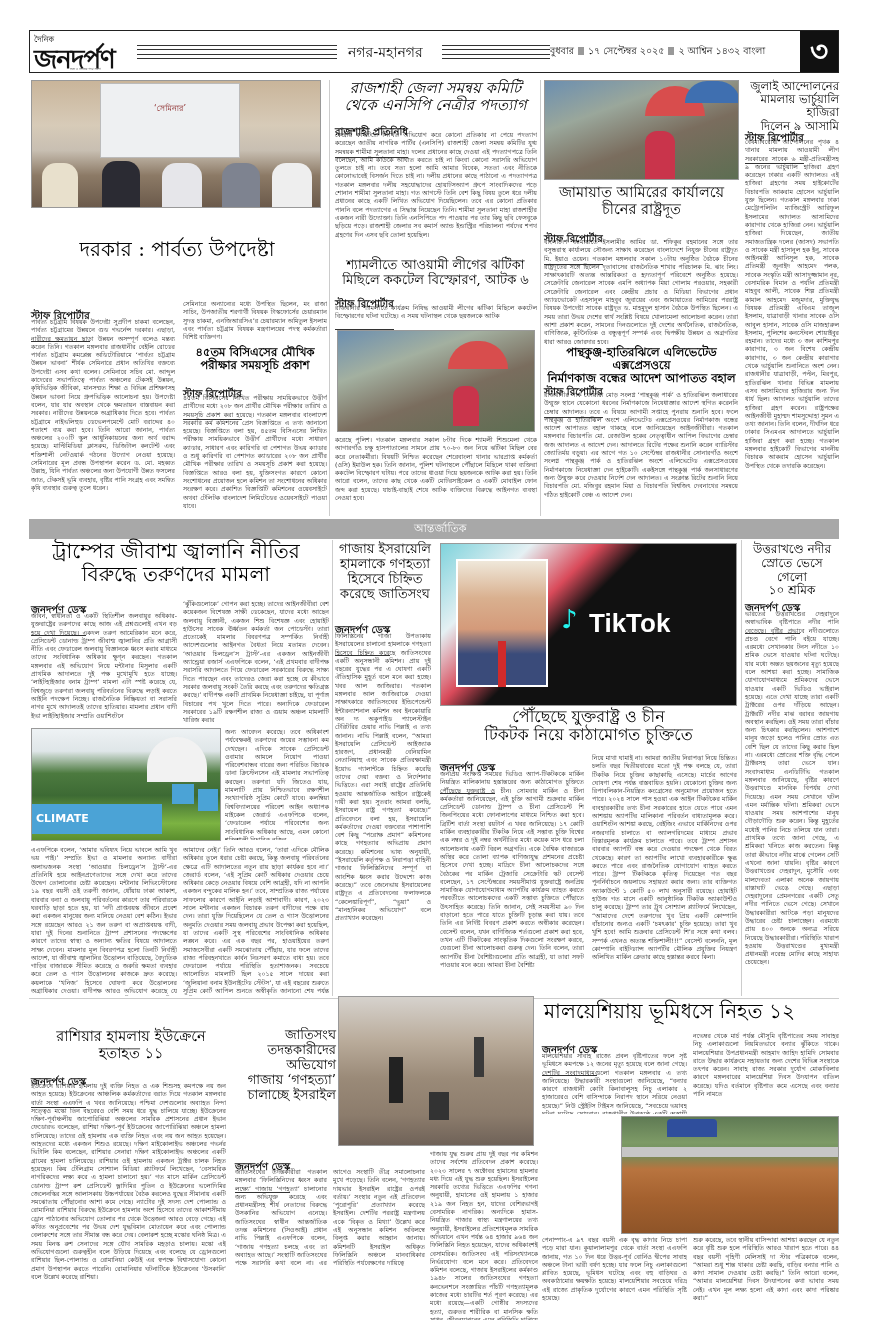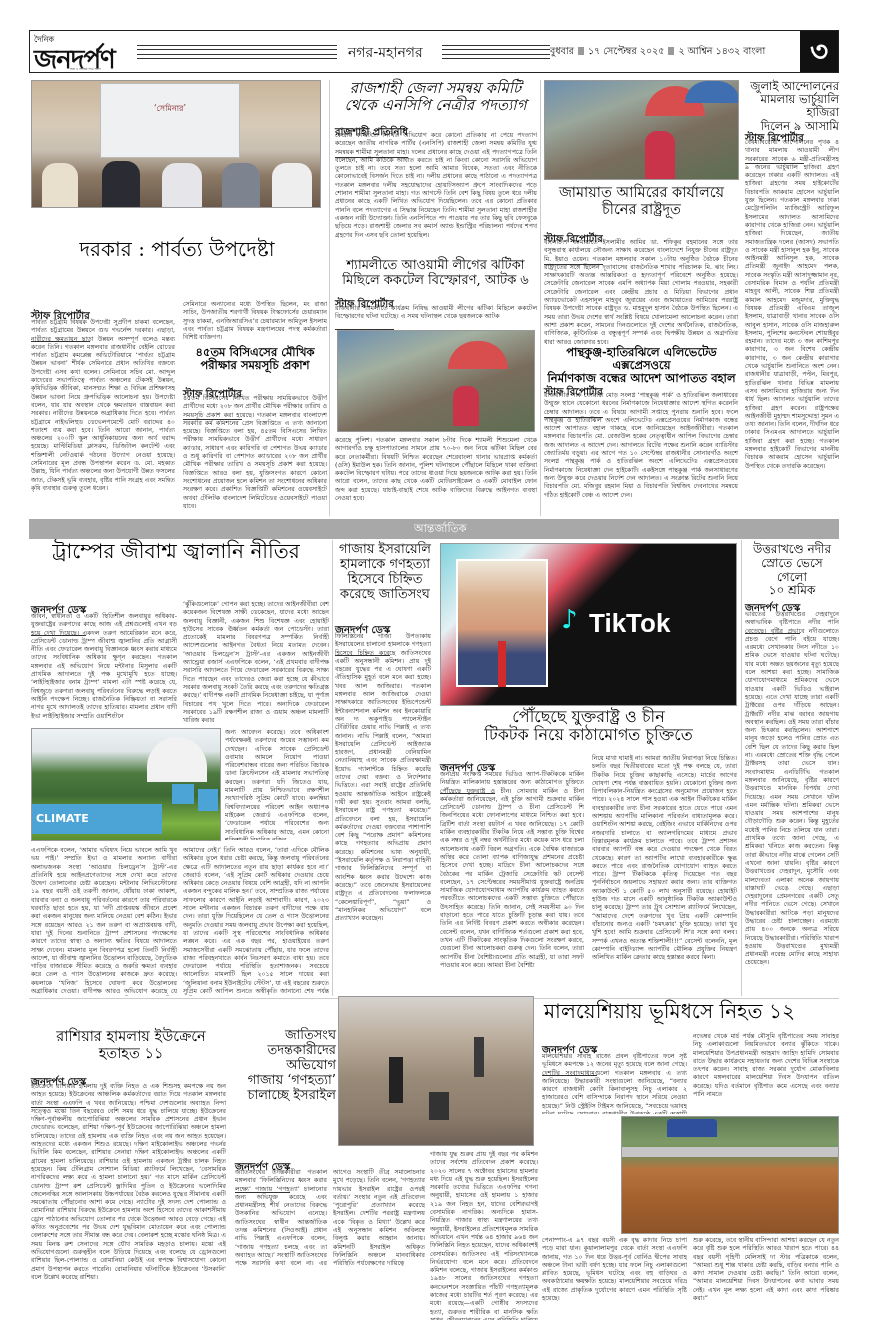--- a/index.html
+++ b/index.html
@@ -118,20 +118,21 @@
 </div>
 <div class="abs" style="left:745px; top:126px;"><span class="byline">স্টাফ রিপোর্টার</span></div>
 <div class="abs body" style="left:745px; top:138px; width:94px; height:378px;">বৈষম্যবিরোধী আন্দোলনের পৃথক ৪ থানার মামলায় আওয়ামী লীগ সরকারের সাবেক ৬ মন্ত্রী-প্রতিমন্ত্রীসহ ৯ জনের ভার্চুয়ালি হাজিরা গ্রহণ করেছেন ঢাকার একটি আদালত। এই হাজিরা গ্রহণের সময় হাইকোর্টের বিচারপতি আকরাম হোসেন ভার্চুয়ালি যুক্ত ছিলেন। গতকাল মঙ্গলবার ঢাকা মেট্রোপলিটন ম্যাজিস্ট্রেট আরিফুল ইসলামের আদালত আসামিদের কারাগার থেকে হাজিরা নেন। ভার্চুয়ালি হাজিরা দিয়েছেন, জাতীয় সমাজতান্ত্রিক দলের (জাসদ) সভাপতি ও সাবেক মন্ত্রী হাসানুল হক ইনু, সাবেক আইনমন্ত্রী আনিসুল হক, সাবেক প্রতিমন্ত্রী জুনাইদ আহমেদ পলক, সাবেক সংস্কৃতি মন্ত্রী আসাদুজ্জামান নূর, বেসামরিক বিমান ও পর্যটন প্রতিমন্ত্রী মাহবুব আলী, সাবেক শিল্প প্রতিমন্ত্রী কামাল আহমেদ মজুমদার, মুক্তিযুদ্ধ বিষয়ক প্রতিমন্ত্রী এবিএম তাজুল ইসলাম, যাত্রাবাড়ী থানার সাবেক ওসি আবুল হাসান, সাবেক ওসি মাজহারুল ইসলাম, পুলিশের কনস্টেবল শোয়াইবুর রহমান। তাদের মধ্যে ৩ জন কাশিমপুর কারাগার, ৩ জন বিশেষ কেন্দ্রীয় কারাগার, ৩ জন কেন্দ্রীয় কারাগার থেকে ভার্চুয়ালি শুনানিতে অংশ নেন। রাজধানীর যাত্রাবাড়ী, পল্টন, মিরপুর, হাতিরঝিল থানার বিভিন্ন মামলায় এসব আসামিদের হাজিরার জন্য দিন ধার্য ছিল। আদালত ভার্চুয়ালি তাদের হাজিরা গ্রহণ করেন। রাষ্ট্রপক্ষের আইনজীবী মুহাম্মদ শামসুদ্দোহা সুমন এ তথ্য জানান। তিনি বলেন, দীর্ঘদিন ধরে ঢাকার সিএমএম আদালতে ভার্চুয়ালি হাজিরা গ্রহণ করা হচ্ছে। গতকাল মঙ্গলবার হাইকোর্ট বিভাগের মাননীয় বিচারক আকরাম হোসেন ভার্চুয়ালি উপস্থিত থেকে তদারকি করেছেন।</div>
 
 <div class="abs band">
   <span class="abs band-label">আন্তর্জাতিক</span>
 </div>
 
 <div class="abs headline" style="left:31px; top:540px; width:290px; font-size:20px;">
   <div>ট্রাম্পের জীবাশ্ম জ্বালানি নীতির</div>
+  <div>বিরুদ্ধে তরুণদের মামলা</div>
 </div>
 <div class="abs" style="left:31px; top:598px;"><span class="byline">জনদর্পণ ডেস্ক</span></div>
 <div class="abs body" style="left:31px; top:612px; width:146px; height:114px;">জীবন, স্বাধীনতা ও একটি স্থিতিশীল জলবায়ুর অধিকার- যুক্তরাষ্ট্রের তরুণদের কাছে আজ এই প্রশ্নগুলোই এখন বড় হয়ে দেখা দিয়েছে। একদল তরুণ আমেরিকান মনে করে, প্রেসিডেন্ট ডোনাল্ড ট্রাম্প জীবাশ্ম জ্বালানির প্রতি আগ্রাসী নীতি এবং ফেডারেল জলবায়ু বিজ্ঞানকে ধ্বংস করার মাধ্যমে তাদের সংবিধানিক অধিকার ক্ষুণ্ন করছেন। গতকাল মঙ্গলবার এই অভিযোগ নিয়ে মন্টানার মিসুলার একটি প্রাথমিক আদালতে দুই পক্ষ মুখোমুখি হতে যাচ্ছে। ‘লাইটহাইজার বনাম ট্রাম্প’ মামলা এটা স্পষ্ট করেছে যে, বিশ্বজুড়ে তরুণরা জলবায়ু পরিবর্তনের বিরুদ্ধে লড়াই করতে আইনি পদক্ষেপ নিচ্ছে। রাজনৈতিক নিষ্ক্রিয়তা বা সরাসরি নাগর মুখে আদালতই তাদের হাতিয়ার। মামলার প্রধান বাদী ইভা লাইটহাইজার সম্প্রতি ওয়াশিংটনে</div>
 <div class="abs body" style="left:183px; top:600px; width:146px; height:126px;">‘ঝুঁকিগুলোকে’ গোপন করা হচ্ছে। তাদের আইনজীবীরা বেশ কয়েকজন বিশেষজ্ঞ সাক্ষী ডেকেছেন, যাদের মধ্যে আছেন জলবায়ু বিজ্ঞানী, একজন শিশু বিশেষজ্ঞ এবং হোয়াইট হাউসের সাবেক ঊর্ধ্বতন কর্মকর্তা জন পোডেস্টা। তারা প্রত্যেকেই মামলার বিবরণপত্র সম্পর্কিত নির্বাহী আদেশগুলোর আইনগত বৈধতা নিয়ে মতামত দেবেন। ‘আওয়ার চিলড্রেন’স ট্রাস্ট’-এর একজন আইনজীবী অ্যান্ড্রেয়া রজার্স এএফপিকে বলেন, ‘এই প্রথমবার বাদীপক্ষ সরাসরি আদালতে গিয়ে ফেডারেল সরকারের বিরুদ্ধে সাক্ষ্য দিতে পারছেন এবং তাদেরও জেরা করা হচ্ছে যে কীভাবে সরকার জলবায়ু সংকট তৈরি করছে এবং তরুণদের ক্ষতিগ্রস্ত করছে।’ বাদীপক্ষ একটি প্রাথমিক নিষেধাজ্ঞা চাইছে, যা পূর্ণাঙ্গ বিচারের পথ খুলে দিতে পারে। অন্যদিকে ফেডারেল সরকারের ১৯টি রক্ষণশীল রাজ্য ও গুয়াম অঞ্চল মামলাটি খারিজ করার</div>
 <div class="abs photo" style="left:31px; top:728px; width:190px; height:113px; background: linear-gradient(180deg,#eef2f4 0%,#dfe6e8 20%,#4c7a3f 40%,#3d6a34 60%,#7cb342 85%,#5a8d2e 100%);">
   <div class="abs" style="left:115px; top:8px; width:60px; height:45px; background:#f2f2f2; border-radius:30px 30px 0 0;"></div>
   <div class="abs" style="left:0; top:75px; width:130px; height:30px; background:#4ba3d6; color:#fff; font-size:11px; font-weight:bold; line-height:30px; padding-left:4px;">CLIMATE EMERGENCY!</div>
   <div class="abs" style="left:140px; top:55px; width:22px; height:20px; background:#4ba3d6;"></div>
   <div class="abs" style="left:166px; top:60px; width:20px; height:22px; background:#4ba3d6;"></div>
 </div>

